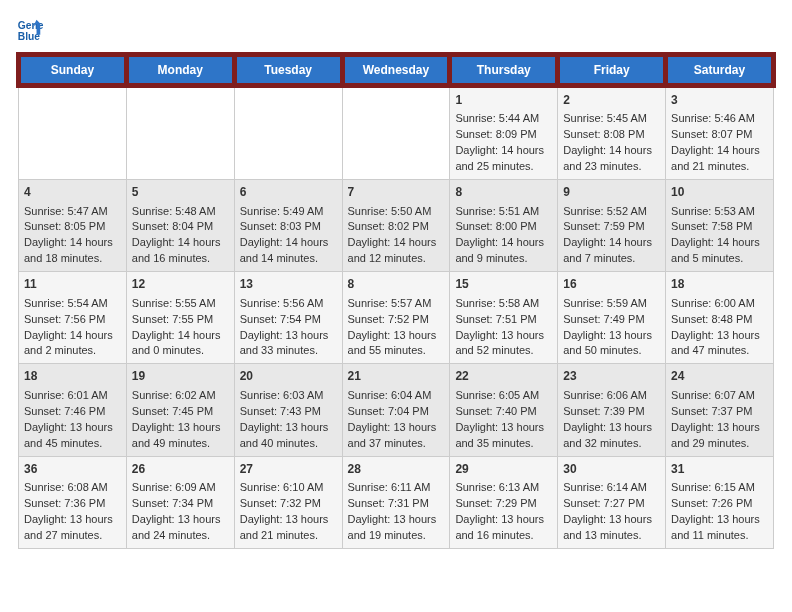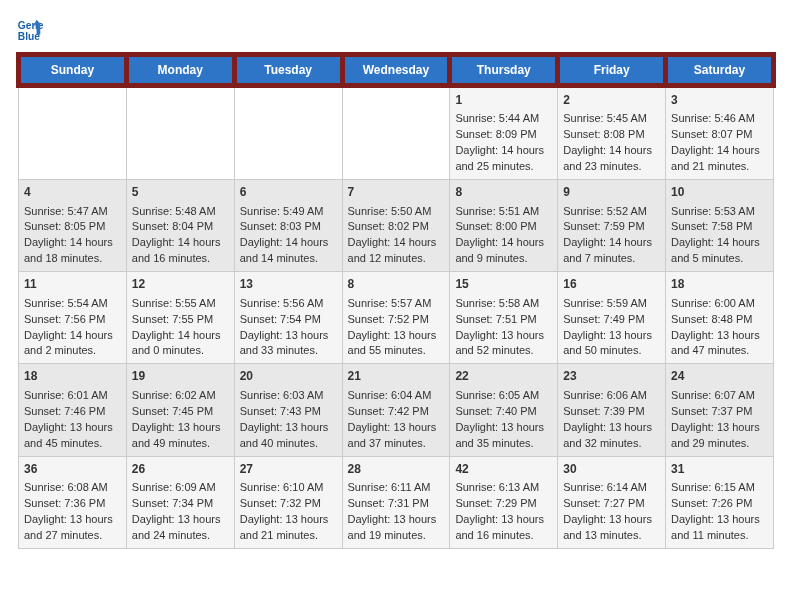--- a/index.html
+++ b/index.html
@@ -264,21 +264,21 @@
         <td>
           <span class="day-num">20</span>
           <div>Sunrise: 6:03 AM</div>
           <div>Sunset: 7:43 PM</div>
           <div>Daylight: 13 hours</div>
           <div>and 40 minutes.</div>
         </td>
         <td>
           <span class="day-num">21</span>
           <div>Sunrise: 6:04 AM</div>
-          <div>Sunset: 7:42 PM</div>
+          <div>Sunset: 7:04 PM</div>
           <div>Daylight: 13 hours</div>
           <div>and 37 minutes.</div>
         </td>
         <td>
           <span class="day-num">22</span>
           <div>Sunrise: 6:05 AM</div>
           <div>Sunset: 7:40 PM</div>
           <div>Daylight: 13 hours</div>
           <div>and 35 minutes.</div>
         </td>
@@ -320,21 +320,21 @@
           <div>and 21 minutes.</div>
         </td>
         <td>
           <span class="day-num">28</span>
           <div>Sunrise: 6:11 AM</div>
           <div>Sunset: 7:31 PM</div>
           <div>Daylight: 13 hours</div>
           <div>and 19 minutes.</div>
         </td>
         <td>
-          <span class="day-num">42</span>
+          <span class="day-num">29</span>
           <div>Sunrise: 6:13 AM</div>
           <div>Sunset: 7:29 PM</div>
           <div>Daylight: 13 hours</div>
           <div>and 16 minutes.</div>
         </td>
         <td>
           <span class="day-num">30</span>
           <div>Sunrise: 6:14 AM</div>
           <div>Sunset: 7:27 PM</div>
           <div>Daylight: 13 hours</div>

